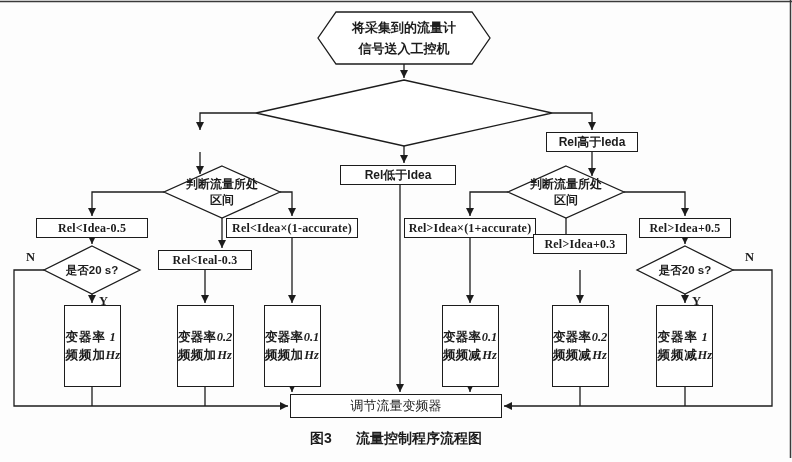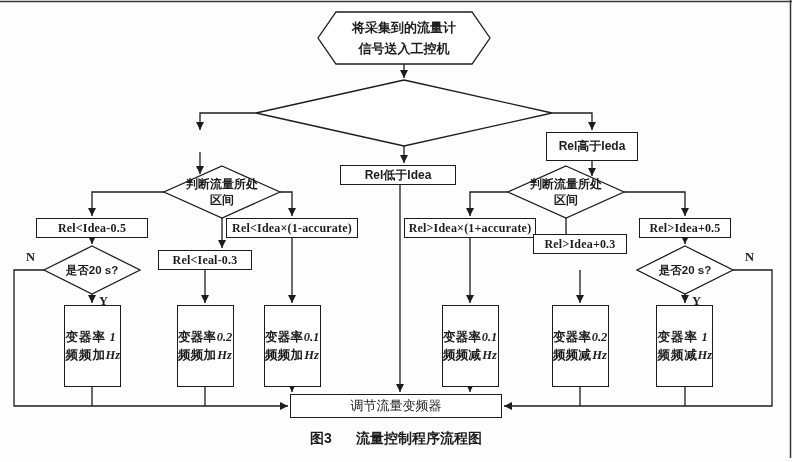--- a/index.html
+++ b/index.html
@@ -78,21 +78,21 @@
     </g>
   </svg>
 
   <div class="dtext" style="left:322px;top:15px;width:164px;height:46px;font-size:13px;line-height:21px">
     <div>将采集到的流量计</div>
     <div>信号送入工控机</div>
   </div>
 
 
   <div class="rect mixed" style="left:340px;top:165px;width:116px;height:20px">Rel低于Idea</div>
-  <div class="rect mixed" style="left:546px;top:132px;width:92px;height:29px">Rel高于Ieda</div>
+  <div class="rect mixed" style="left:546px;top:132px;width:92px;height:20px">Rel高于Ieda</div>
 
   <div class="dtext" style="left:164px;top:169px;width:116px;height:46px;line-height:16px">
     <div>判断流量所处</div>
     <div>区间</div>
   </div>
   <div class="dtext" style="left:508px;top:169px;width:116px;height:46px;line-height:16px">
     <div>判断流量所处</div>
     <div>区间</div>
   </div>
 

